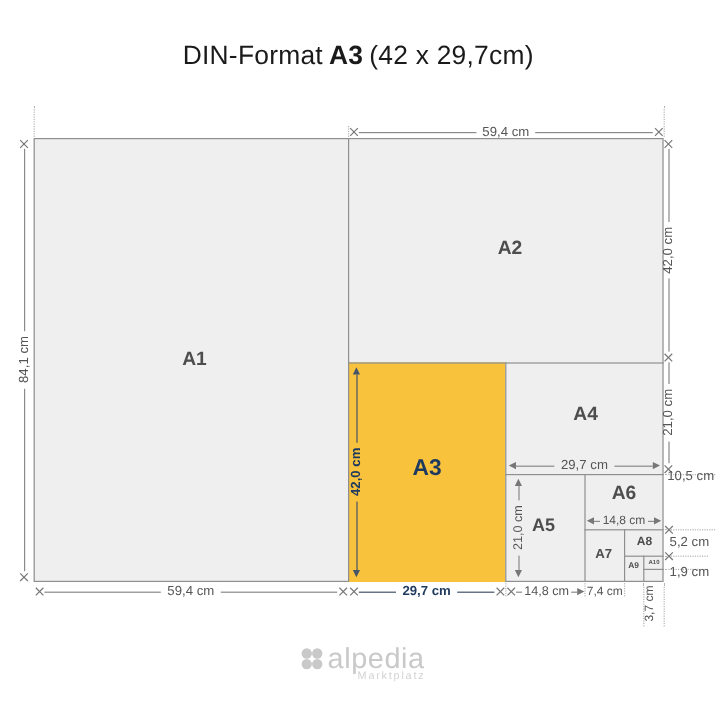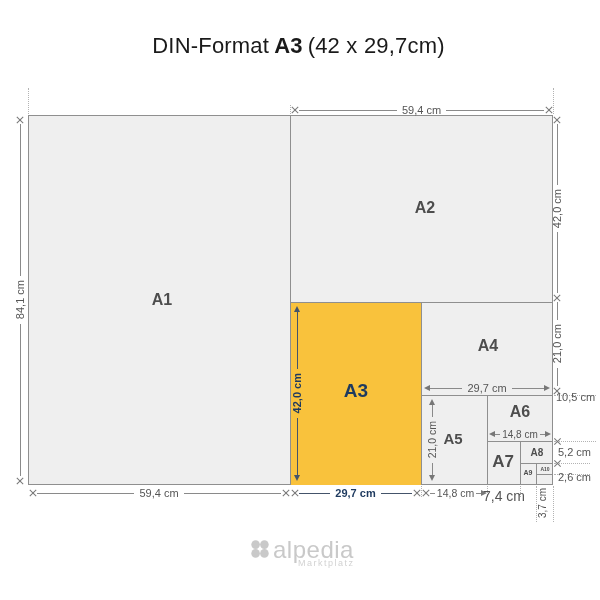--- a/index.html
+++ b/index.html
@@ -103,21 +103,21 @@
   <div class="lh" style="left:520px;top:463px;width:33px;"></div>
   <div class="lv" style="left:536px;top:463px;height:22px;"></div>
   <div class="lh" style="left:536px;top:474px;width:17px;"></div>
 
   <div class="plabel" style="left:162px;top:300px;font-size:16px;">A1</div>
   <div class="plabel" style="left:425px;top:208px;font-size:16px;">A2</div>
   <div class="plabel navy" style="left:356px;top:391px;font-size:19px;">A3</div>
   <div class="plabel" style="left:488px;top:346px;font-size:16px;">A4</div>
   <div class="plabel" style="left:453px;top:438px;font-size:15px;">A5</div>
   <div class="plabel" style="left:520px;top:412px;font-size:16px;">A6</div>
-  <div class="plabel" style="left:503px;top:462px;font-size:17px;">A7</div>
+  <div class="plabel" style="left:503px;top:462px;font-size:11px;">A7</div>
   <div class="plabel" style="left:537px;top:452px;font-size:10px;">A8</div>
   <div class="plabel" style="left:528px;top:472px;font-size:7px;">A9</div>
   <div class="plabel" style="left:545px;top:469px;font-size:5px;">A10</div>
 
   <div class="dim" style="left:290px;top:104px;width:263px;">
     <span class="tick"></span>
       <span class="seg"></span>
     <span class="lbl">59,4 cm</span>
     <span class="seg"></span>
       <span class="tick"></span>
@@ -141,21 +141,21 @@
   <div class="dim v" style="left:551px;top:302px;height:93px;">
     <span class="seg"></span>
     <span class="lbl">21,0 cm</span>
     <span class="seg"></span>
       <span class="tick"></span>
   </div>
   <span class="tick abs" style="left:557px;top:441px;"></span>
   <span class="tick abs" style="left:557px;top:463px;"></span>
   <div class="freelbl" style="left:556px;top:391px;">10,5 cm</div>
   <div class="freelbl" style="left:558px;top:446px;">5,2 cm</div>
-  <div class="freelbl" style="left:558px;top:471px;">2,6 cm</div>
+  <div class="freelbl" style="left:558px;top:471px;">1,9 cm</div>
 
   <div class="dim" style="left:28px;top:487px;width:262px;">
     <span class="tick"></span>
       <span class="seg"></span>
     <span class="lbl">59,4 cm</span>
     <span class="seg"></span>
       <span class="tick"></span>
   </div>
   <div class="dim navy" style="left:290px;top:487px;width:131px;">
     <span class="tick"></span>
@@ -164,21 +164,21 @@
     <span class="seg"></span>
       <span class="tick"></span>
   </div>
   <div class="dim" style="left:421px;top:487px;width:66px;font-size:10.5px;">
     <span class="tick"></span>
       <span class="seg"></span>
     <span class="lbl" style="padding:0 2px;">14,8 cm</span>
     <span class="seg"></span>
       <span class="arr r"></span>
   </div>
-  <div class="freelbl" style="left:504px;top:488px;font-size:14px;transform:translateX(-50%);">7,4 cm</div>
+  <div class="freelbl" style="left:504px;top:488px;font-size:10px;transform:translateX(-50%);">7,4 cm</div>
   <div class="freelbl rot" style="left:542px;top:503px;font-size:10px;">3,7 cm</div>
 
   <div class="dim v navy" style="left:291px;top:306px;height:175px;">
     <span class="arr u"></span>
       <span class="seg"></span>
     <span class="lbl">42,0 cm</span>
     <span class="seg"></span>
       <span class="arr d"></span>
   </div>
   <div class="dim" style="left:424px;top:382px;width:126px;">

